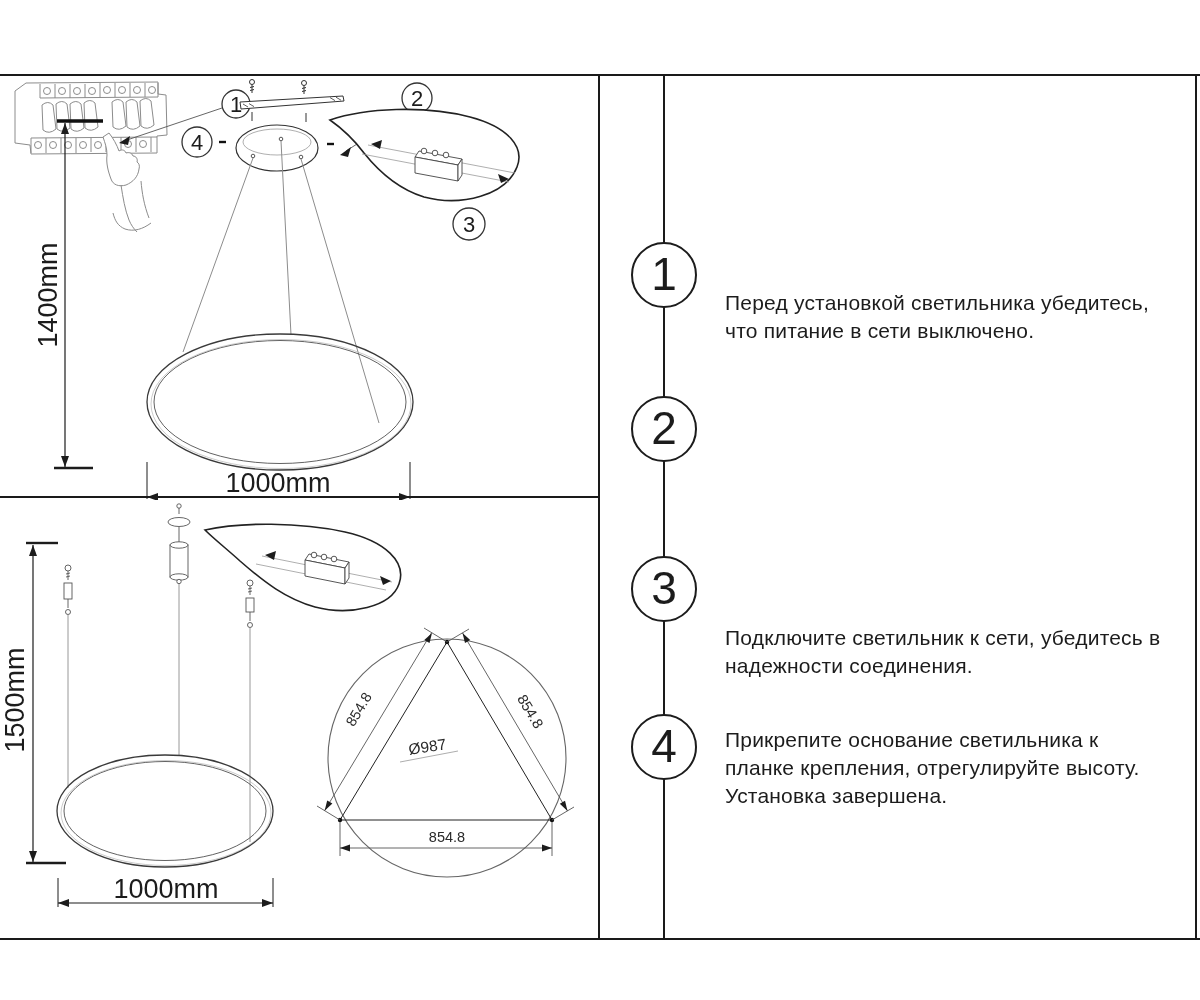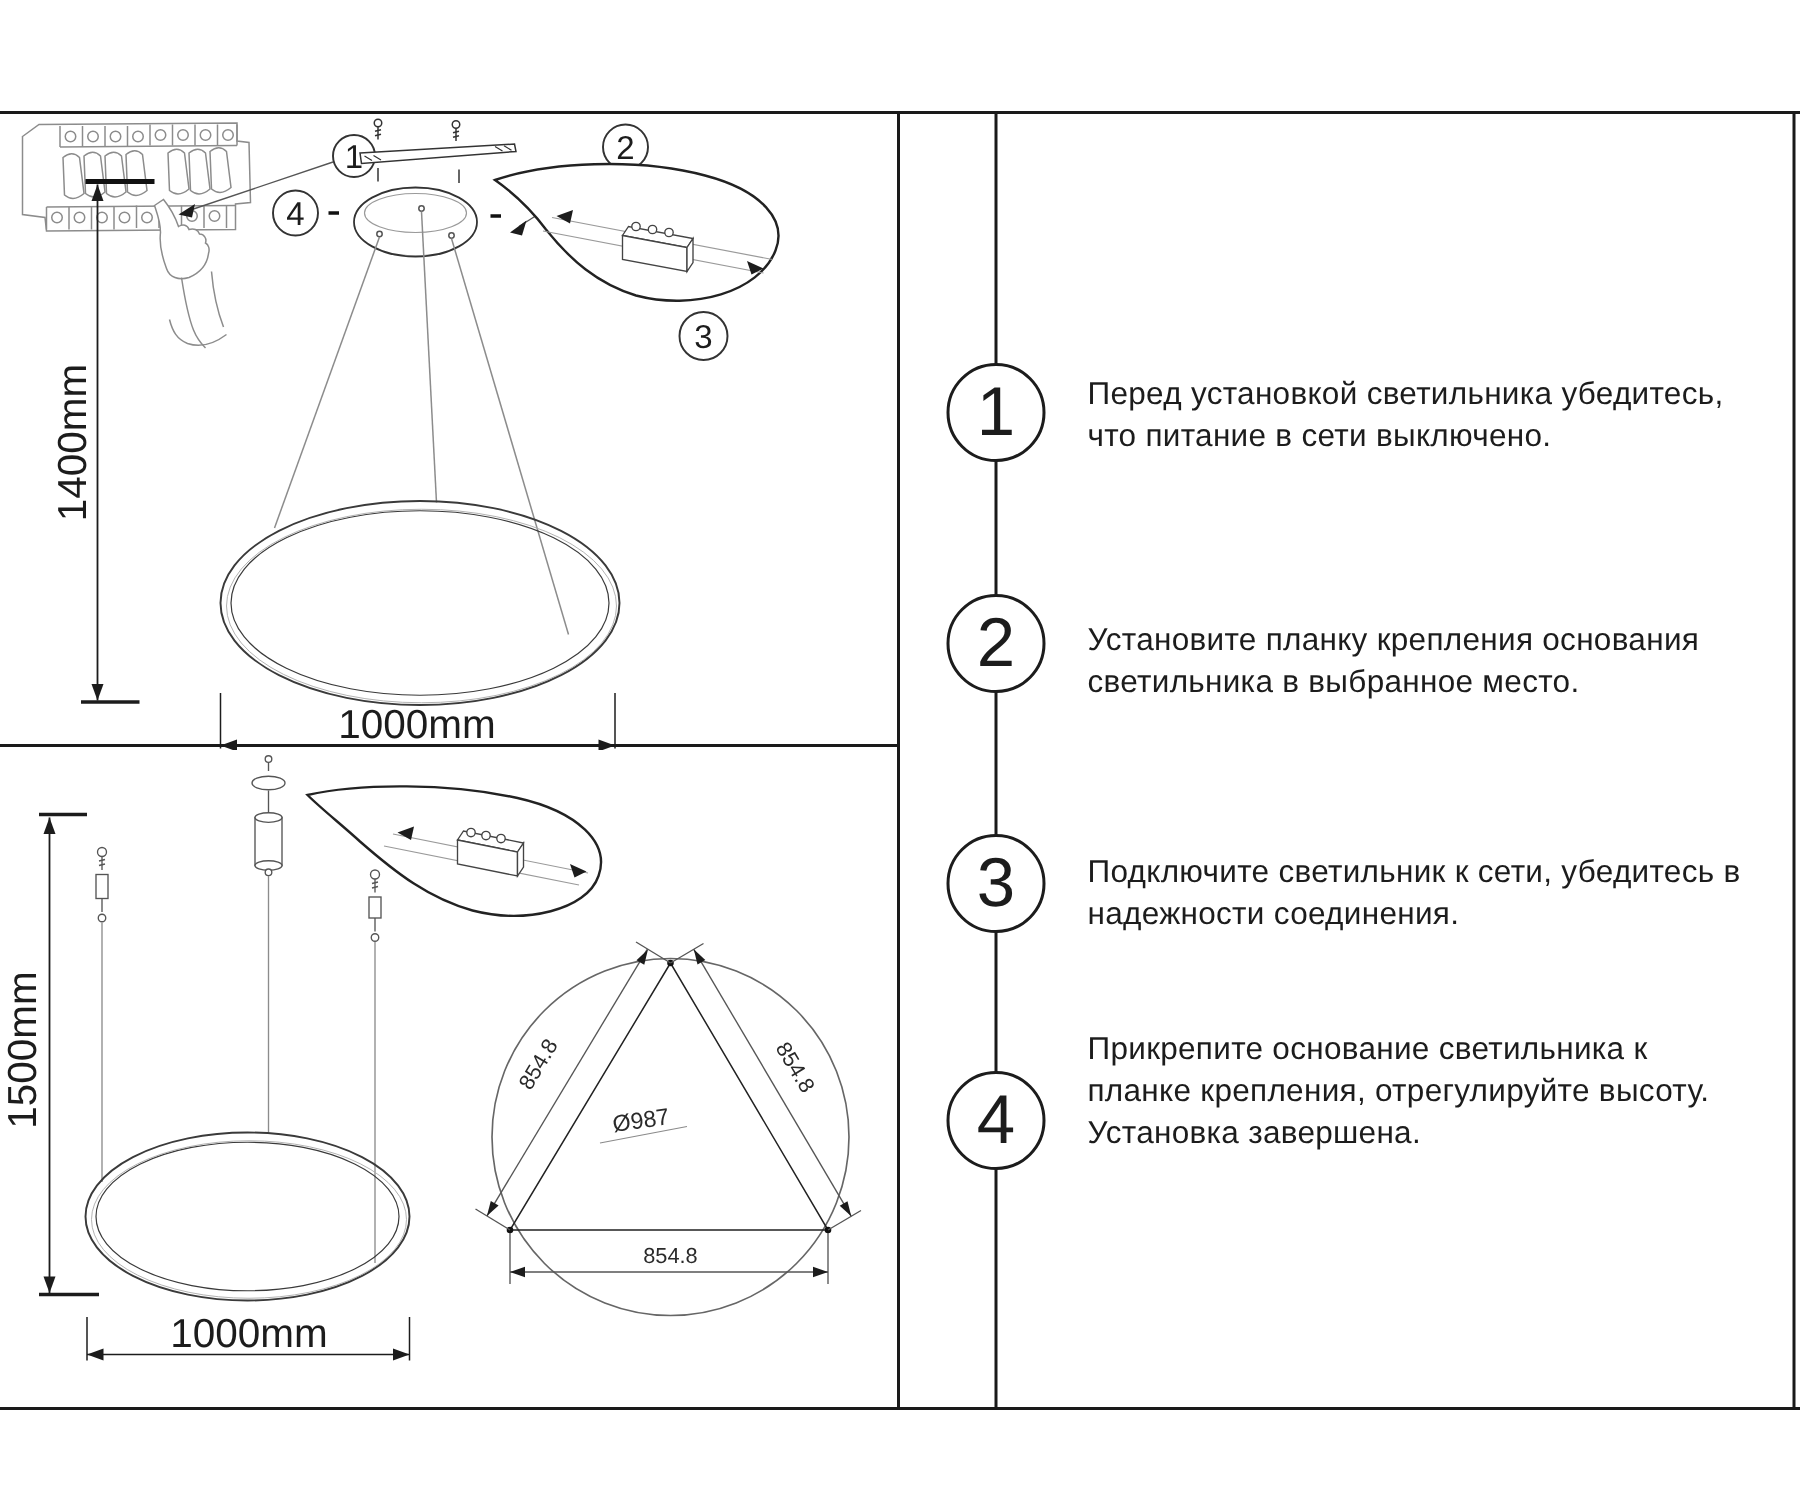--- a/index.html
+++ b/index.html
@@ -15,21 +15,21 @@
   .rule-divider-h{left:0;top:496px;width:600px;height:2px;}
   .svg-abs{position:absolute;left:0;}
   .steps-line{position:absolute;left:663px;top:75px;width:2px;height:863px;background:#1a1a1a;}
   .step-circle{
     position:absolute;left:631px;width:66px;height:66px;box-sizing:border-box;
     border:2px solid #1c1c1c;border-radius:50%;background:#fff;
     font-size:46px;line-height:60px;text-align:center;font-weight:400;
   }
   .step-text{
     position:absolute;left:725px;width:470px;font-size:21px;line-height:28px;
-    white-space:pre-line;letter-spacing:0.2px;
+    white-space:pre-line;letter-spacing:0.2px;margin-top:40px;
   }
   svg text{font-family:"Liberation Sans", sans-serif;fill:#1c1c1c;}
   .dimtxt{font-size:27px;}
   .smdim{font-size:14.5px;fill:#2a2a2a;}
   .callout-num{font-size:22px;}
 </style>
 </head>
 <body>
 
 <div class="page">
@@ -307,27 +307,25 @@
 
   <div class="step-circle" style="top:242px">
     <span>1</span>
   </div>
   <div class="step-text" style="top:249px">Перед установкой светильника убедитесь,
 что питание в сети выключено.</div>
 
   <div class="step-circle" style="top:396px">
     <span>2</span>
   </div>
-  <div class="step-text" style="top:413px">Установите планку крепления основания
-светильника в выбранное место.</div>
 
   <div class="step-circle" style="top:556px">
     <span>3</span>
   </div>
-  <div class="step-text" style="top:568px">Подключите светильник к сети, убедитесь в
+  <div class="step-text" style="top:584px">Подключите светильник к сети, убедитесь в
 надежности соединения.</div>
 
   <div class="step-circle" style="top:714px">
     <span>4</span>
   </div>
   <div class="step-text" style="top:686px">Прикрепите основание светильника к
 планке крепления, отрегулируйте высоту.
 Установка завершена.</div>
 
 </div>

